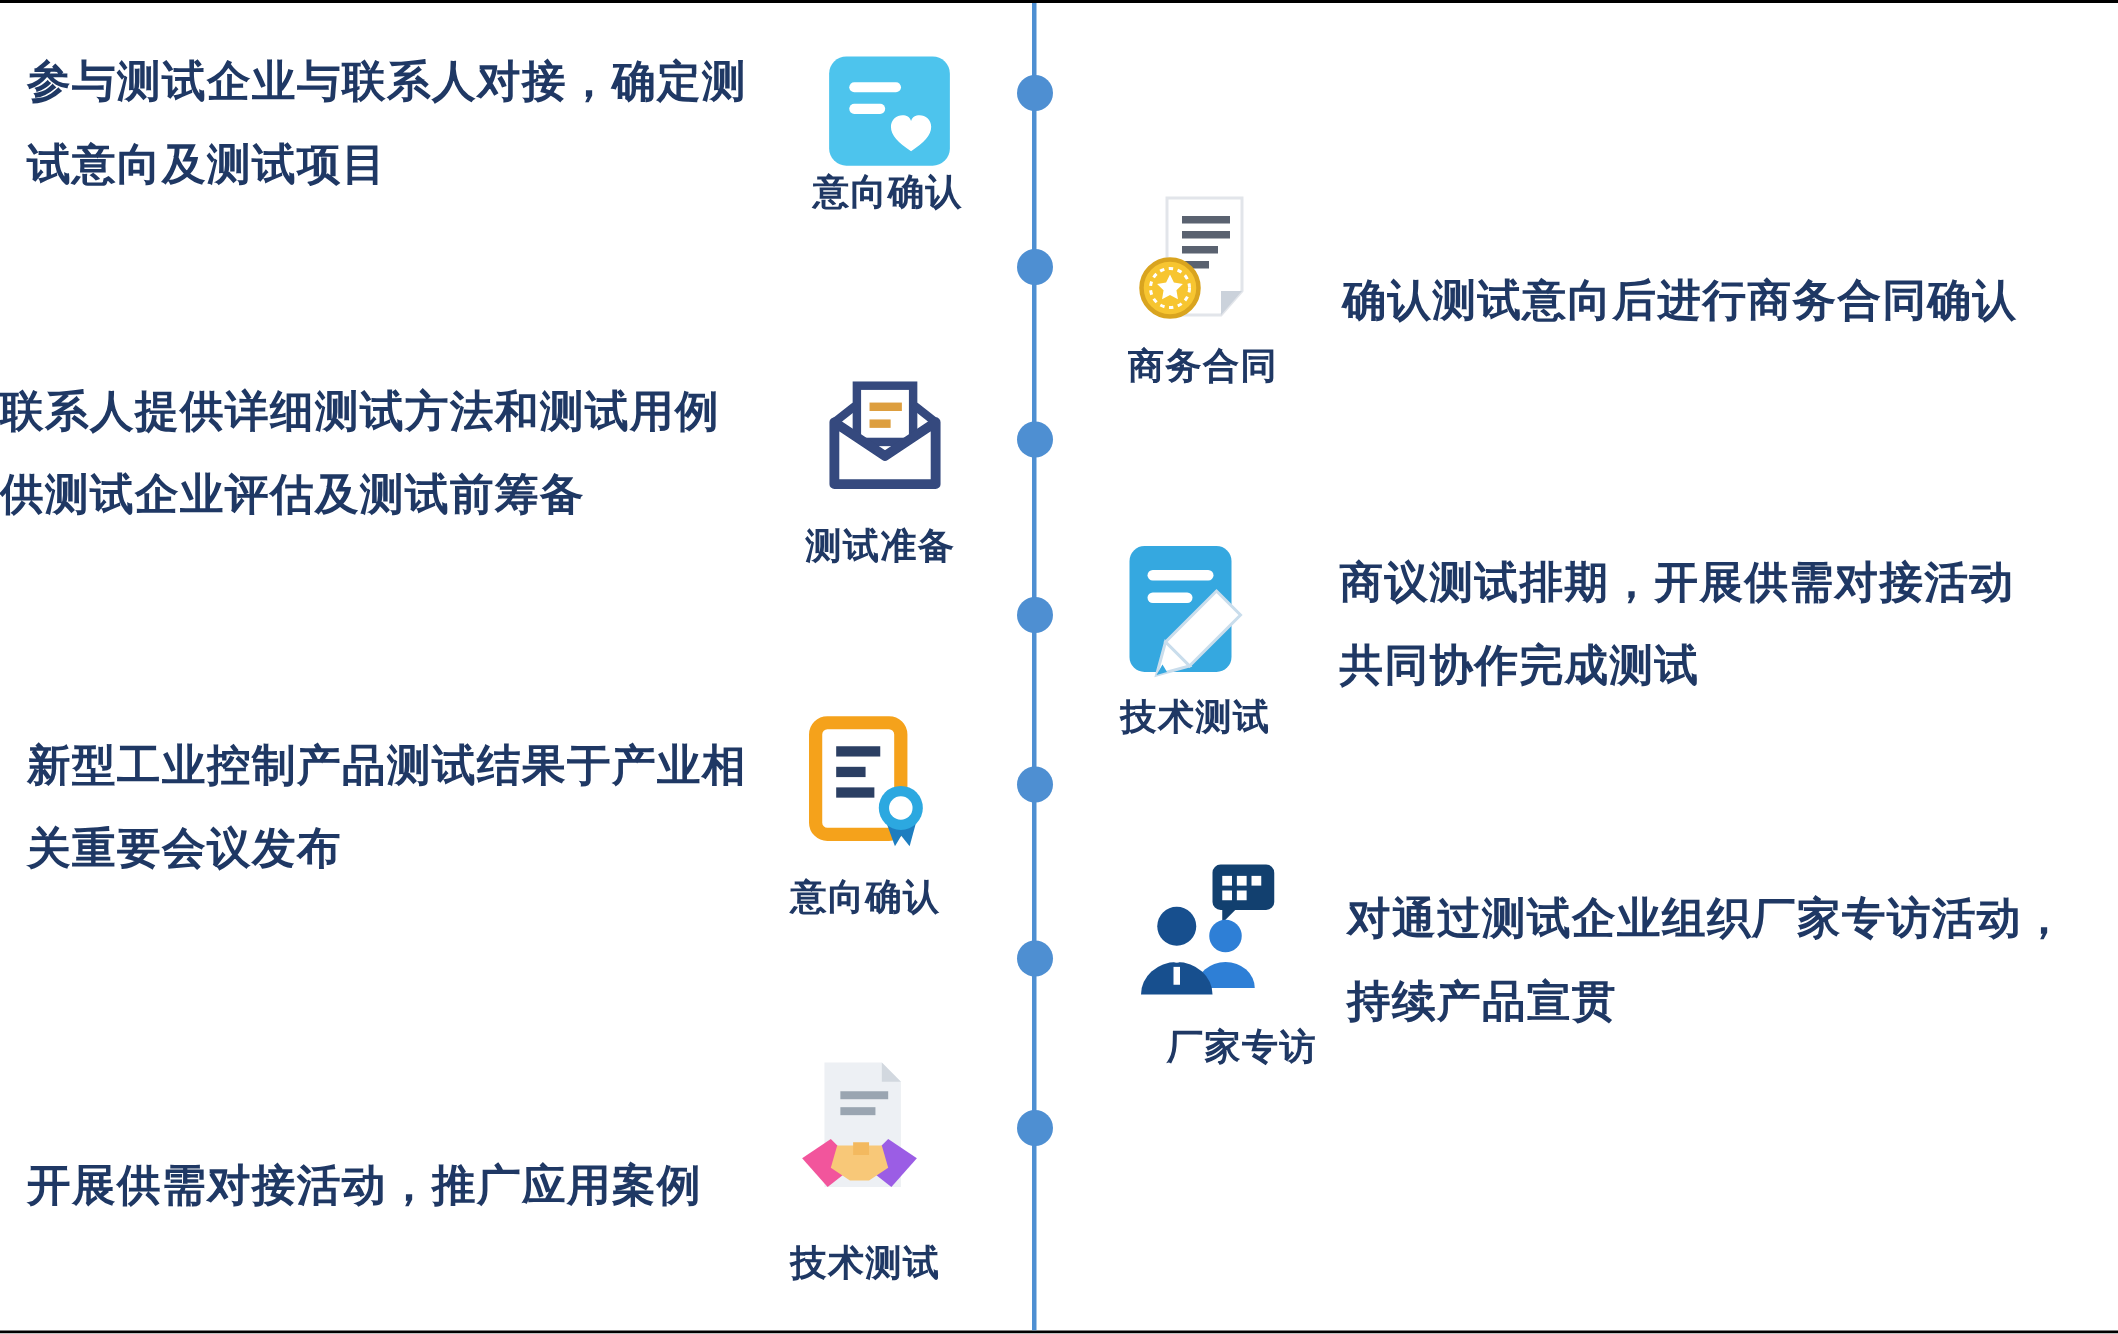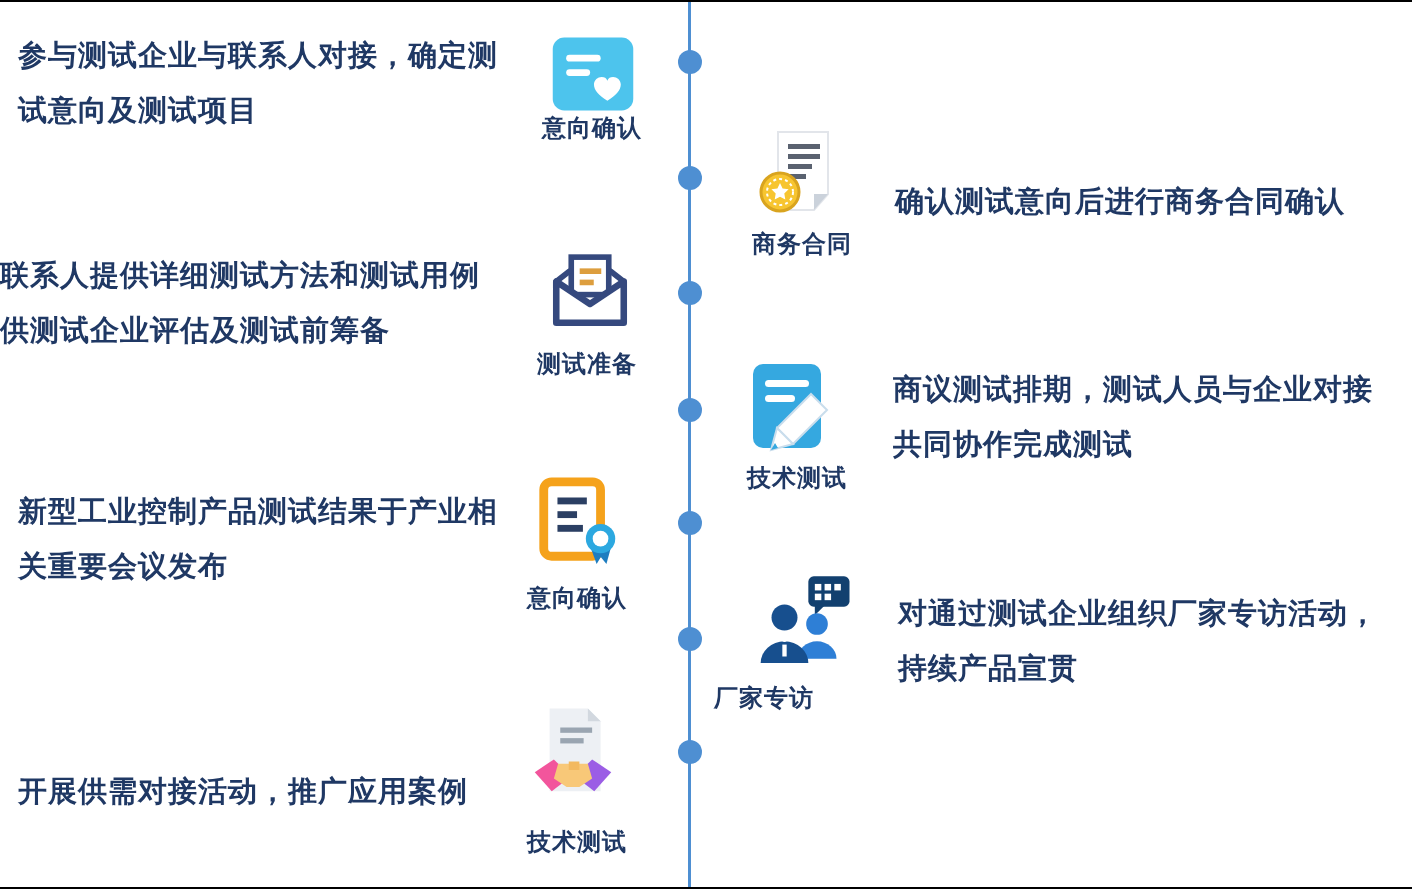--- a/index.html
+++ b/index.html
@@ -48,21 +48,21 @@
   
   .icon-r2 { left:745px; top:356px; width:96px;  height:96px; }
   .label-r2{ left:697px; top:460px; width:200px; }
   .desc-r2 { left:893px; top:360px; width:520px; }
   
   .desc-3  { left:18px;  top:482px; width:500px; }
   .icon-3  { left:532px; top:472px; width:94px;  height:94px; }
   .label-3 { left:477px; top:580px; width:200px; }
   
   .icon-r3 { left:752px; top:570px; width:104px; height:104px; }
-  .label-r3{ left:664px; top:680px; width:200px; }
+  .label-r3{ left:728px; top:680px; width:200px; }
   .desc-r3 { left:898px; top:584px; width:520px; }
   
   .desc-4  { left:18px;  top:762px; width:500px; }
   .icon-4  { left:522px; top:700px; width:102px; height:102px; }
   .label-4 { left:477px; top:824px; width:200px; }
 </style>
 </head>
 <body>
 
 <div class="canvas">
@@ -122,21 +122,21 @@
     <svg viewBox="0 0 96 96">
       <rect x="8" y="6" width="68" height="84" rx="10" fill="#35A8E0"></rect>
       <rect x="20" y="22" width="44" height="7" rx="3.5" fill="#fff"></rect>
       <rect x="20" y="37" width="30" height="7" rx="3.5" fill="#fff"></rect>
       <polygon points="66,36 82,52 48,86 32,70" fill="#fff" stroke="#C9DDEC" stroke-width="2"></polygon>
       <polygon points="32,70 48,86 26,92" fill="#fff" stroke="#C9DDEC" stroke-width="2"></polygon>
       <polygon points="30,85 26,92 33,90" fill="#35A8E0"></polygon>
     </svg>
   </div>
   <div class="label label-r2">技术测试</div>
-  <div class="desc desc-r2">商议测试排期，测试人员与企业对接
+  <div class="desc desc-r2">商议测试排期，开展供需对接活动
 共同协作完成测试</div>
 
   <div class="desc desc-3">新型工业控制产品测试结果于产业相
 关重要会议发布</div>
   <div class="icon icon-3">
     <svg viewBox="0 0 96 96">
       <rect x="12" y="8" width="58" height="76" rx="8" fill="#fff" stroke="#F5A21B" stroke-width="9"></rect>
       <rect x="26" y="24" width="30" height="7" fill="#2B3F63"></rect>
       <rect x="26" y="38" width="20" height="7" fill="#2B3F63"></rect>
       <rect x="26" y="52" width="26" height="7" fill="#2B3F63"></rect>

